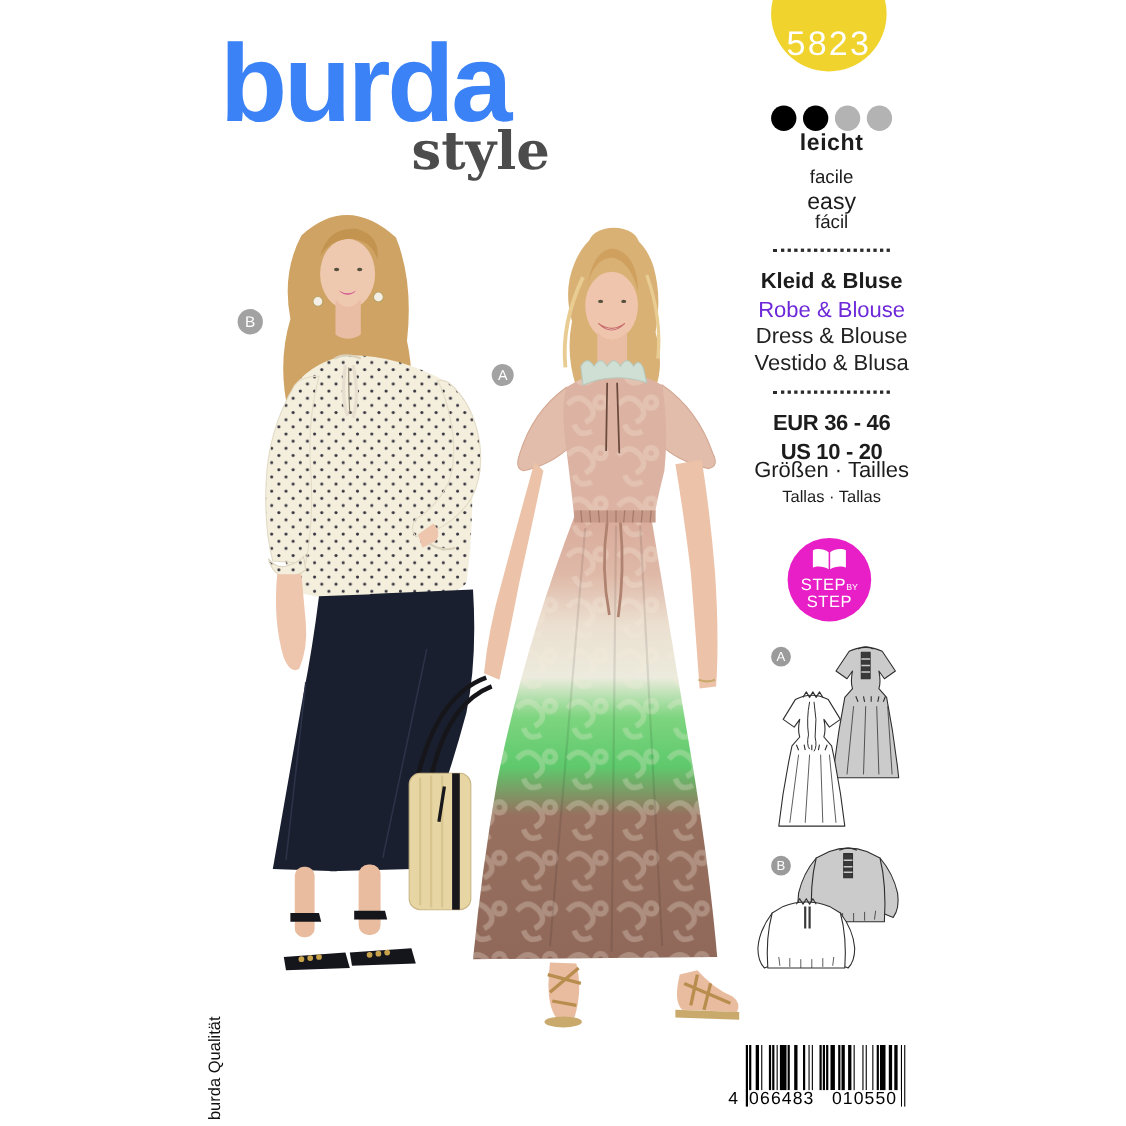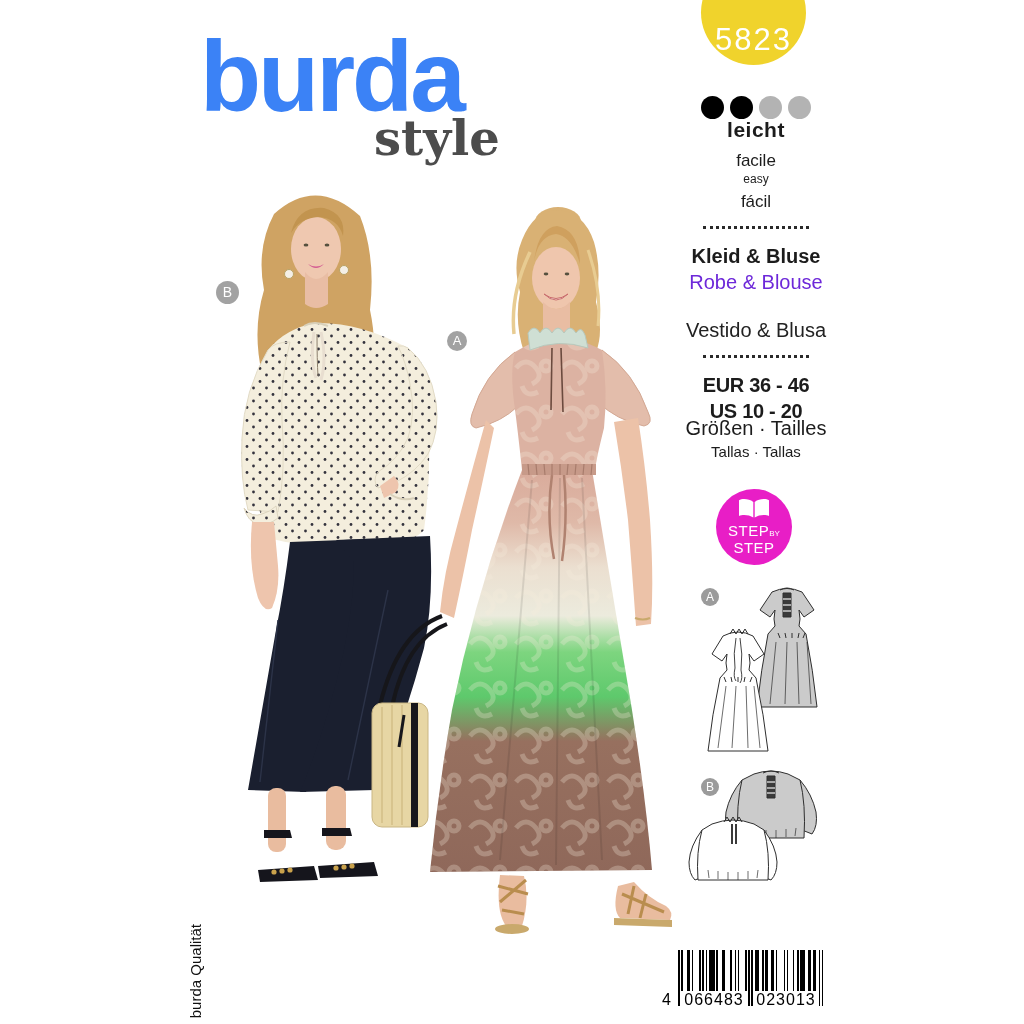--- a/index.html
+++ b/index.html
@@ -16,21 +16,21 @@
   
   .num-circle{left:701px;top:-40px;width:105px;height:105px;border-radius:50%;background:#f0d32c;}
   .num-circle span{position:absolute;bottom:7px;left:0;width:100%;text-align:center;
                    color:#ffffff;font-size:31px;letter-spacing:2px;}
   .dots-row{left:650px;top:96px;width:212px;text-align:center;}
   .dot{display:inline-block;width:23px;height:23px;border-radius:50%;background:#b3b3b3;margin:0 3px;}
   .dot.filled{background:#000;}
   .rc{left:650px;width:212px;text-align:center;}
   .lvl{top:118px;font-size:21px;font-weight:bold;letter-spacing:.5px;}
   .tr0{top:151px;font-size:17px;}
-  .tr1{top:172px;font-size:12px;}
+  .tr1{top:172px;font-size:21px;}
   .tr2{top:192px;font-size:17px;}
   .dotline{left:703px;width:106px;border-top:3px dotted #2a2a2a;height:0;}
   .dl1{top:226px;} .dl2{top:355px;}
   .t-de{top:245px;font-size:20px;font-weight:bold;}
   .t-fr{top:271px;font-size:20px;color:#6d28d9;}
   .t-en{top:295px;font-size:20px;color:#222;}
   .t-es{top:319px;font-size:20px;color:#222;}
   .sz-eur{top:374px;font-size:20px;font-weight:bold;letter-spacing:-.3px;}
   .sz-us{top:400px;font-size:20px;font-weight:bold;letter-spacing:-.3px;}
   .sz-l1{top:417px;font-size:20px;}
@@ -56,21 +56,21 @@
   
   .side-text{left:187px;top:924px;writing-mode:vertical-rl;transform:rotate(180deg);
              font-size:15px;color:#111;}
 
   
   .barcode{left:664px;top:950px;width:160px;height:66px;}
   .bars{position:absolute;left:14px;top:0;width:146px;height:58px;}
   .bar{position:absolute;top:0;background:#000;}
   .bdg{position:absolute;top:41px;font-size:16px;letter-spacing:1px;color:#000;}
   .g1{left:-2px;}
-  .g2{left:17px;width:66px;text-align:center;background:#fff;}
+  .g2{left:17px;width:82px;background:#fff;}
   .g3{left:89px;width:66px;text-align:center;background:#fff;}
 </style>
 </head>
 <body>
 
 <div class="canvas">
 
   <div class="abs logo-burda">burda</div>
   <div class="abs logo-style">style</div>
 
@@ -81,20 +81,21 @@
   <div class="abs dots-row"><span class="dot filled"></span><span class="dot filled"></span><span class="dot"></span><span class="dot"></span></div>
   <div class="abs rc lvl">leicht</div>
   <div class="abs rc tr0">facile</div>
   <div class="abs rc tr1">easy</div>
   <div class="abs rc tr2">fácil</div>
 
   <div class="abs dotline dl1"></div>
 
   <div class="abs rc t-de">Kleid &amp; Bluse</div>
   <div class="abs rc t-fr">Robe &amp; Blouse</div>
+  <div class="abs rc t-en">Dress &amp; Blouse</div>
   <div class="abs rc t-es">Vestido &amp; Blusa</div>
 
   <div class="abs dotline dl2"></div>
 
   <div class="abs rc sz-eur">EUR 36 - 46</div>
   <div class="abs rc sz-us">US 10 - 20</div>
   <div class="abs rc sz-l1">Größen · Tailles</div>
   <div class="abs rc sz-l2">Tallas · Tallas</div>
 
   <div class="abs step-badge">
@@ -292,16 +293,16 @@
         <div class="bar" style="left: 114.75px; width: 1.53px; height: 42px;"></div>
         <div class="bar" style="left: 119.34px; width: 1.53px; height: 42px;"></div>
         <div class="bar" style="left: 122.4px; width: 4.59px; height: 42px;"></div>
         <div class="bar" style="left: 130.05px; width: 3.06px; height: 42px;"></div>
         <div class="bar" style="left: 134.64px; width: 3.06px; height: 42px;"></div>
         <div class="bar" style="left: 140.76px; width: 1.53px; height: 56px;"></div>
         <div class="bar" style="left: 143.82px; width: 1.53px; height: 56px;"></div>
       </div>
     <span class="bdg g1">4</span>
     <span class="bdg g2">066483</span>
-    <span class="bdg g3">023013</span>
+    <span class="bdg g3">010550</span>
   </div>
 
 </div>
 
 </body></html>

